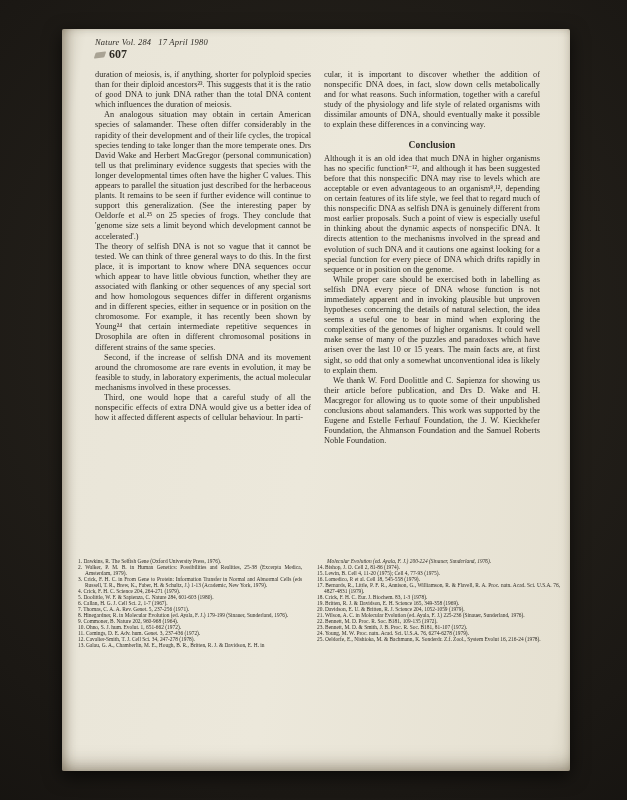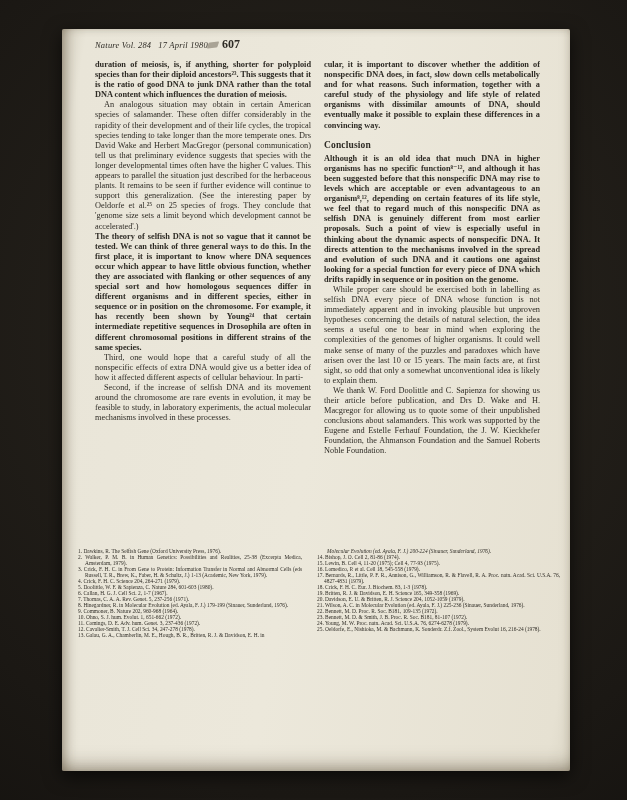--- a/index.html
+++ b/index.html
@@ -19,41 +19,41 @@
       0 5px 18px rgba(0,0,0,.65),
       inset 10px 0 14px -8px rgba(82,68,46,.55),
       inset -6px 0 10px -8px rgba(82,68,46,.35),
       inset 0 -14px 18px -10px rgba(82,68,46,.5),
       inset 0 6px 10px -8px rgba(82,68,46,.28);
     border-radius:2px;
     padding:8px 30px 0 33px;
     color:#2e2b25;
   }
   .page-header {
-    display:flex; justify-content:flex-start; align-items:baseline;
-    font-size:8.5px; margin-bottom:8px;
+    display:flex; justify-content:space-between; align-items:baseline;
+    font-size:8.5px; margin-bottom:8px;flex-direction:column;
   }
   .journal-ref { font-style:italic; white-space:pre; letter-spacing:.2px; }
   .pageno-wrap { display:flex; align-items:center; }
   .print-mark {
     display:inline-block; width:10px; height:6px;
     background:#938c7e; opacity:.75;
     transform:skewX(-24deg) rotate(-6deg);
     border-radius:1px; margin-right:4px;
   }
   .pageno { font-weight:bold; font-size:12px; }
   .columns {
     display:flex; gap:13px; height:472px; overflow:hidden;
     text-align:justify; font-size:8.3px; line-height:10.1px;
   }
   .col { flex:1; min-width:0; }
   .col p { text-indent:9px; }
-  .col p.noindent { text-indent:0;font-weight:bold; }
+  .col p.noindent { text-indent:0; }
   .col h2 {
-    font-size:9.5px; font-weight:bold; text-align:left;
+    font-size:9.5px; font-weight:bold; text-align:center;
     margin:9px 0 4px 0; letter-spacing:.15px;
   }
   .refs {
     display:flex; gap:15px;
     margin:16px -20px 0 -17px;
     font-size:5.4px; line-height:6px; text-align:justify;
   }
   .refcol-left { flex:0 0 224px; min-width:0; }
   .refcol-right { flex:1; min-width:0; }
   .ref { padding-left:7px; text-indent:-7px; }
@@ -71,22 +71,22 @@
         <span class="print-mark"></span>
         <span class="pageno">607</span>
       </span>
     </div>
 
     <div class="columns">
       <div class="col">
         <p class="noindent">duration of meiosis, is, if anything, shorter for polyploid species than for their diploid ancestors²³. This suggests that it is the ratio of good DNA to junk DNA rather than the total DNA content which influences the duration of meiosis.</p>
         <p>An analogous situation may obtain in certain American species of salamander. These often differ considerably in the rapidity of their development and of their life cycles, the tropical species tending to take longer than the more temperate ones. Drs David Wake and Herbert MacGregor (personal communication) tell us that preliminary evidence suggests that species with the longer developmental times often have the higher C values. This appears to parallel the situation just described for the herbaceous plants. It remains to be seen if further evidence will continue to support this generalization. (See the interesting paper by Oeldorfe et al.²⁵ on 25 species of frogs. They conclude that 'genome size sets a limit beyond which development cannot be accelerated'.)</p>
         <p class="noindent">The theory of selfish DNA is not so vague that it cannot be tested. We can think of three general ways to do this. In the first place, it is important to know where DNA sequences occur which appear to have little obvious function, whether they are associated with flanking or other sequences of any special sort and how homologous sequences differ in different organisms and in different species, either in sequence or in position on the chromosome. For example, it has recently been shown by Young²⁴ that certain intermediate repetitive sequences in Drosophila are often in different chromosomal positions in different strains of the same species.</p>
+        <p>Second, if the increase of selfish DNA and its movement around the chromosome are rare events in evolution, it may be feasible to study, in laboratory experiments, the actual molecular mechanisms involved in these processes.</p>
         <p>Third, one would hope that a careful study of all the nonspecific effects of extra DNA would give us a better idea of how it affected different aspects of cellular behaviour. In parti-</p>
-        <p>Second, if the increase of selfish DNA and its movement around the chromosome are rare events in evolution, it may be feasible to study, in laboratory experiments, the actual molecular mechanisms involved in these processes.</p>
       </div>
       <div class="col">
         <p class="noindent">cular, it is important to discover whether the addition of nonspecific DNA does, in fact, slow down cells metabolically and for what reasons. Such information, together with a careful study of the physiology and life style of related organisms with dissimilar amounts of DNA, should eventually make it possible to explain these differences in a convincing way.</p>
         <h2>Conclusion</h2>
         <p class="noindent">Although it is an old idea that much DNA in higher organisms has no specific function⁸⁻¹², and although it has been suggested before that this nonspecific DNA may rise to levels which are acceptable or even advantageous to an organism⁸,¹², depending on certain features of its life style, we feel that to regard much of this nonspecific DNA as selfish DNA is genuinely different from most earlier proposals. Such a point of view is especially useful in thinking about the dynamic aspects of nonspecific DNA. It directs attention to the mechanisms involved in the spread and evolution of such DNA and it cautions one against looking for a special function for every piece of DNA which drifts rapidly in sequence or in position on the genome.</p>
         <p>While proper care should be exercised both in labelling as selfish DNA every piece of DNA whose function is not immediately apparent and in invoking plausible but unproven hypotheses concerning the details of natural selection, the idea seems a useful one to bear in mind when exploring the complexities of the genomes of higher organisms. It could well make sense of many of the puzzles and paradoxes which have arisen over the last 10 or 15 years. The main facts are, at first sight, so odd that only a somewhat unconventional idea is likely to explain them.</p>
         <p>We thank W. Ford Doolittle and C. Sapienza for showing us their article before publication, and Drs D. Wake and H. Macgregor for allowing us to quote some of their unpublished conclusions about salamanders. This work was supported by the Eugene and Estelle Ferhauf Foundation, the J. W. Kieckhefer Foundation, the Ahmanson Foundation and the Samuel Roberts Noble Foundation.</p>
       </div>
     </div>
 

